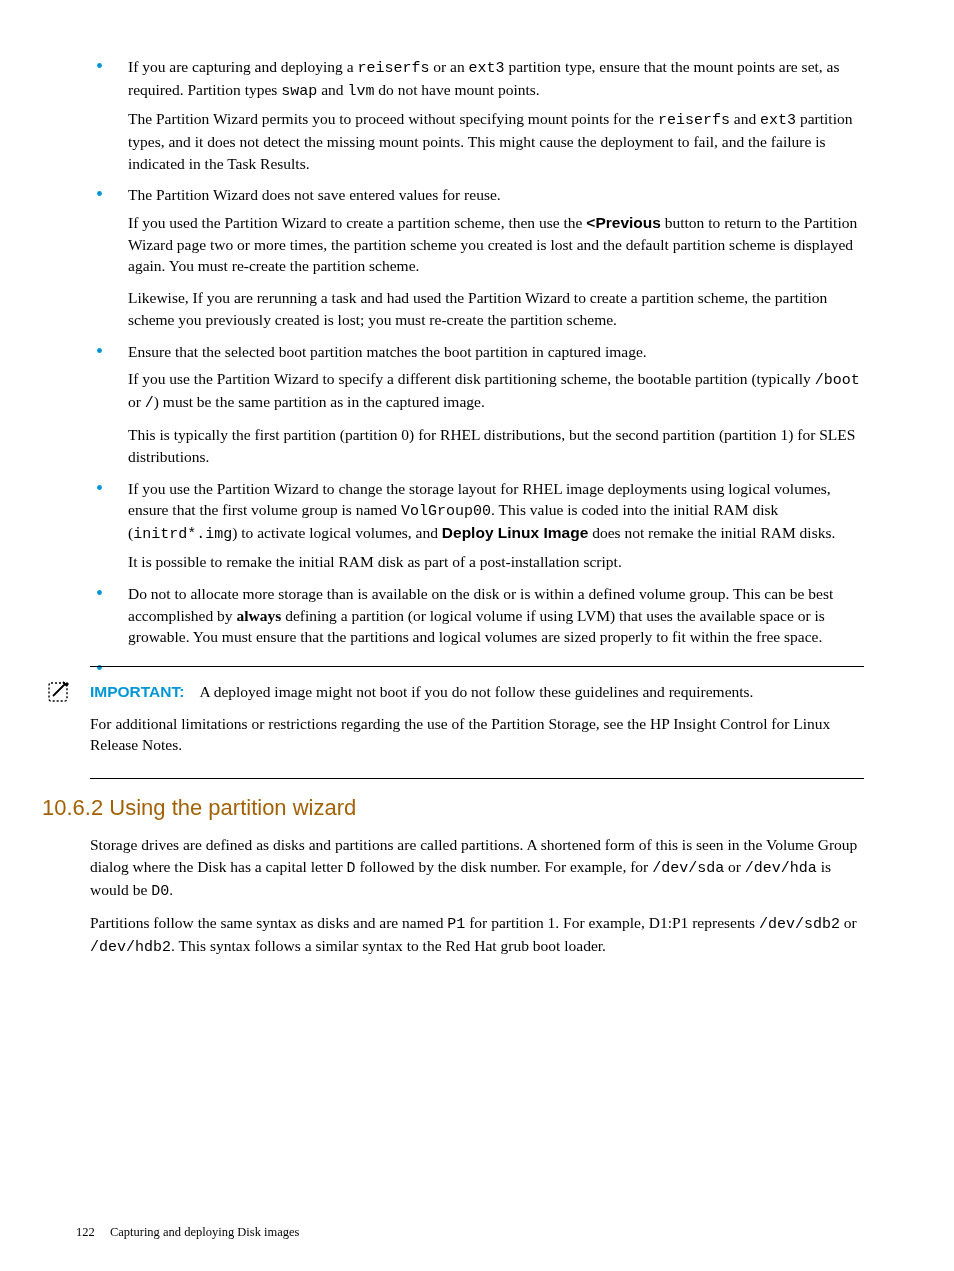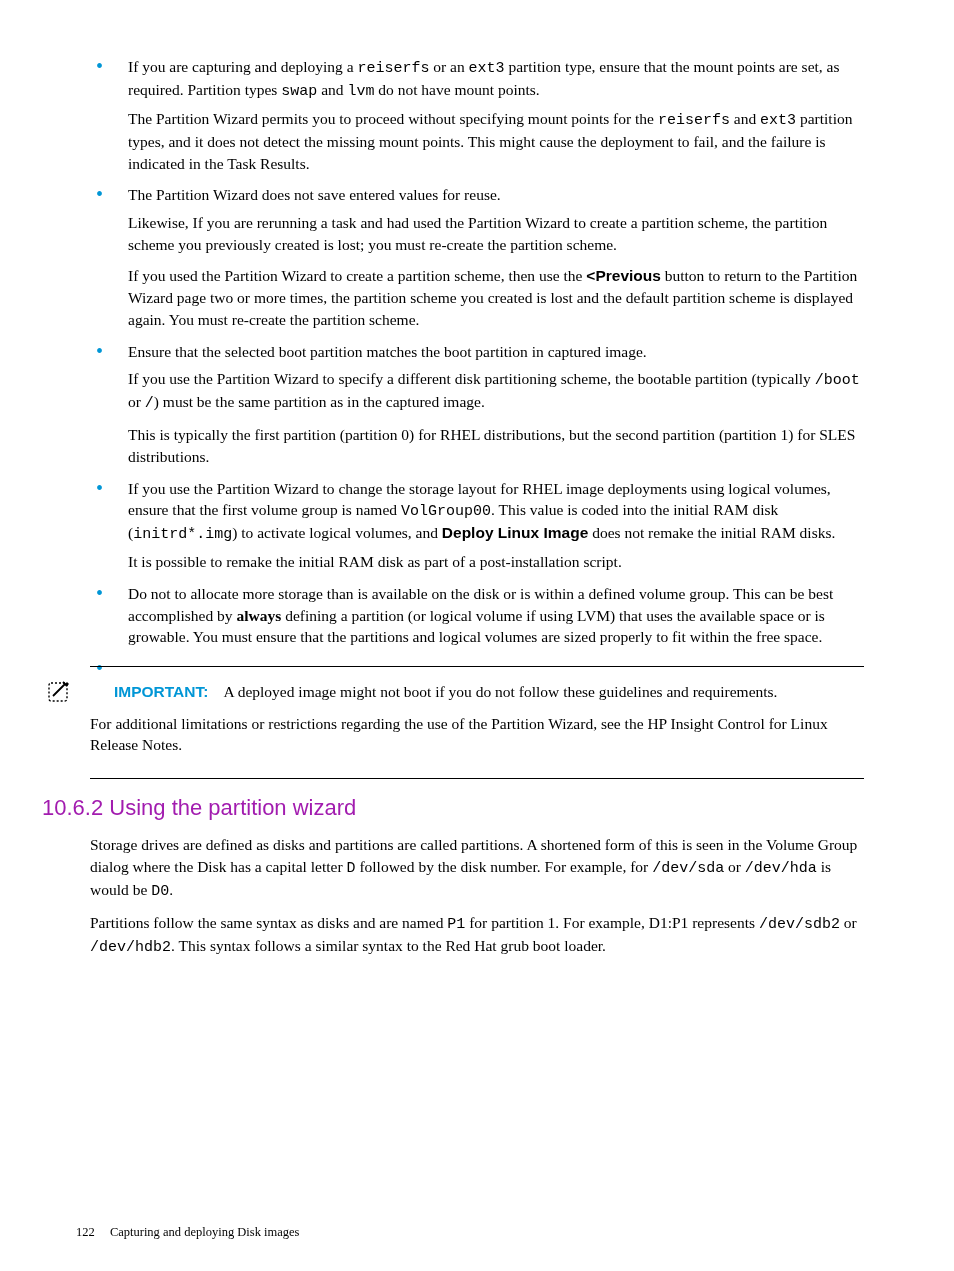--- a/index.html
+++ b/index.html
@@ -59,24 +59,23 @@
   .imp-icon {
     position: absolute;
     left: -44px;
     top: 10px;
   }
   .imp-label {
     color: #0096d6;
     font-family: Arial, Helvetica, sans-serif;
     font-weight: bold;
     margin-right: 12px;
-    margin-left: 24px;
   }
   .heading-1062 {
-    color: #a21caf;
+    color: #a16207;
     font-family: Arial, Helvetica, sans-serif;
     font-weight: normal;
     font-size: 22px;
     margin: 14px 0 10px -48px;
   }
   .body-text {
     margin: 6px 0 10px 0;
   }
   .footer {
     position: absolute;
@@ -97,24 +96,24 @@
 
     <li>
       <span>If you are capturing and deploying a </span><span class="mono">reiserfs</span><span> or an </span><span class="mono">ext3</span><span> partition type, ensure that the mount points are set, as required. Partition types </span><span class="mono">swap</span><span> and </span><span class="mono">lvm</span><span> do not have mount points.</span>
       <div class="body-text">
         <span>The Partition Wizard permits you to proceed without specifying mount points for the </span><span class="mono">reiserfs</span><span> and </span><span class="mono">ext3</span><span> partition types, and it does not detect the missing mount points. This might cause the deployment to fail, and the failure is indicated in the Task Results.</span>
       </div>
     </li>
 
     <li>
       <span>The Partition Wizard does not save entered values for reuse.</span>
-      <div class="body-text">Likewise, If you are rerunning a task and had used the Partition Wizard to create a partition scheme, the partition scheme you previously created is lost; you must re-create the partition scheme.</div>
       <div class="body-text">
         <span>If you used the Partition Wizard to create a partition scheme, then use the </span><span class="sans-bold">&lt;Previous</span><span> button to return to the Partition Wizard page two or more times, the partition scheme you created is lost and the default partition scheme is displayed again. You must re-create the partition scheme.</span>
       </div>
+      <div class="body-text">Likewise, If you are rerunning a task and had used the Partition Wizard to create a partition scheme, the partition scheme you previously created is lost; you must re-create the partition scheme.</div>
     </li>
 
     <li>
       <span>Ensure that the selected boot partition matches the boot partition in captured image.</span>
       <div class="body-text">
         <span>If you use the Partition Wizard to specify a different disk partitioning scheme, the bootable partition (typically </span><span class="mono">/boot</span><span> or </span><span class="mono">/</span><span>) must be the same partition as in the captured image.</span>
       </div>
       <div class="body-text">This is typically the first partition (partition 0) for RHEL distributions, but the second partition (partition 1) for SLES distributions.</div>
     </li>
 
@@ -138,21 +137,21 @@
         <rect x="3" y="6" width="18" height="18" rx="2" fill="none" stroke="#000" stroke-width="1.4" stroke-dasharray="2,2"></rect>
         <path d="M7 19 L19 7 M17 5 L21 9" stroke="#000" stroke-width="1.8" fill="none"></path>
         <path d="M19 7 L21 5 L23 7 L21 9 Z" fill="#000"></path>
       </svg>
     </span>
     <div class="body-text">
       <span class="imp-label">IMPORTANT:</span>
       <span>A deployed image might not boot if you do not follow these guidelines and requirements.</span>
     </div>
     <div class="body-text">
-      <span>For additional limitations or restrictions regarding the use of the Partition Wizard, see the </span><span class="italic">HP Insight Control for Linux Release Notes</span><span>.</span>
+      <span>For additional limitations or restrictions regarding the use of the Partition Storage, see the </span><span class="italic">HP Insight Control for Linux Release Notes</span><span>.</span>
     </div>
   </div>
 
   <h2 class="heading-1062">10.6.2 Using the partition wizard</h2>
 
   <div class="body-text">
     <span>Storage drives are defined as disks and partitions are called partitions. A shortened form of this is seen in the Volume Group dialog where the Disk has a capital letter </span><span class="mono">D</span><span> followed by the disk number. For example, for </span><span class="mono">/dev/sda</span><span> or </span><span class="mono">/dev/hda</span><span> is would be </span><span class="mono">D0</span><span>.</span>
   </div>
 
   <div class="body-text">

